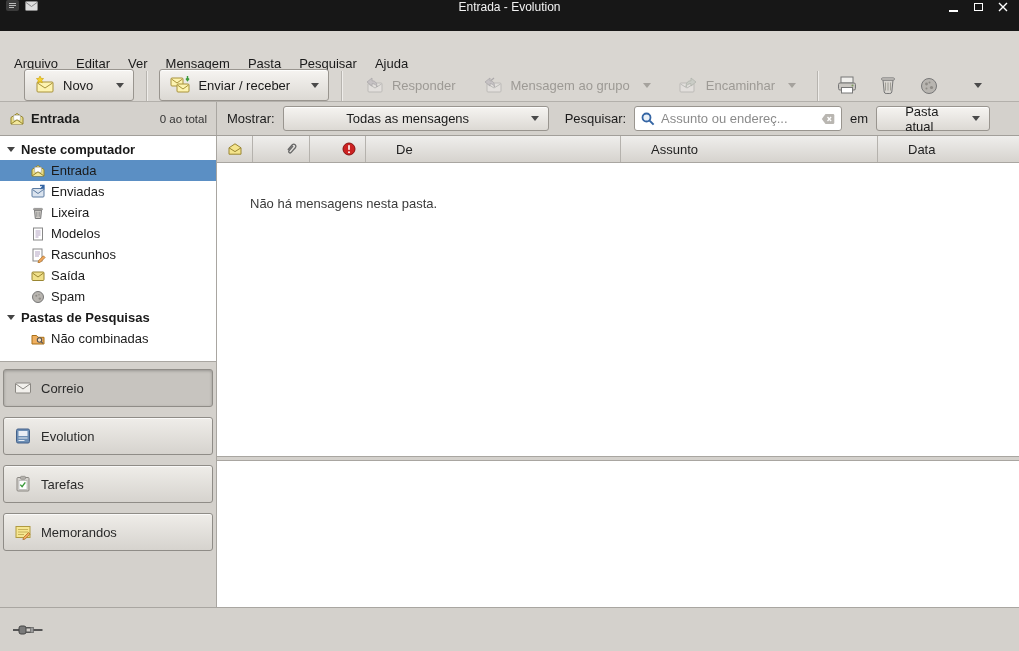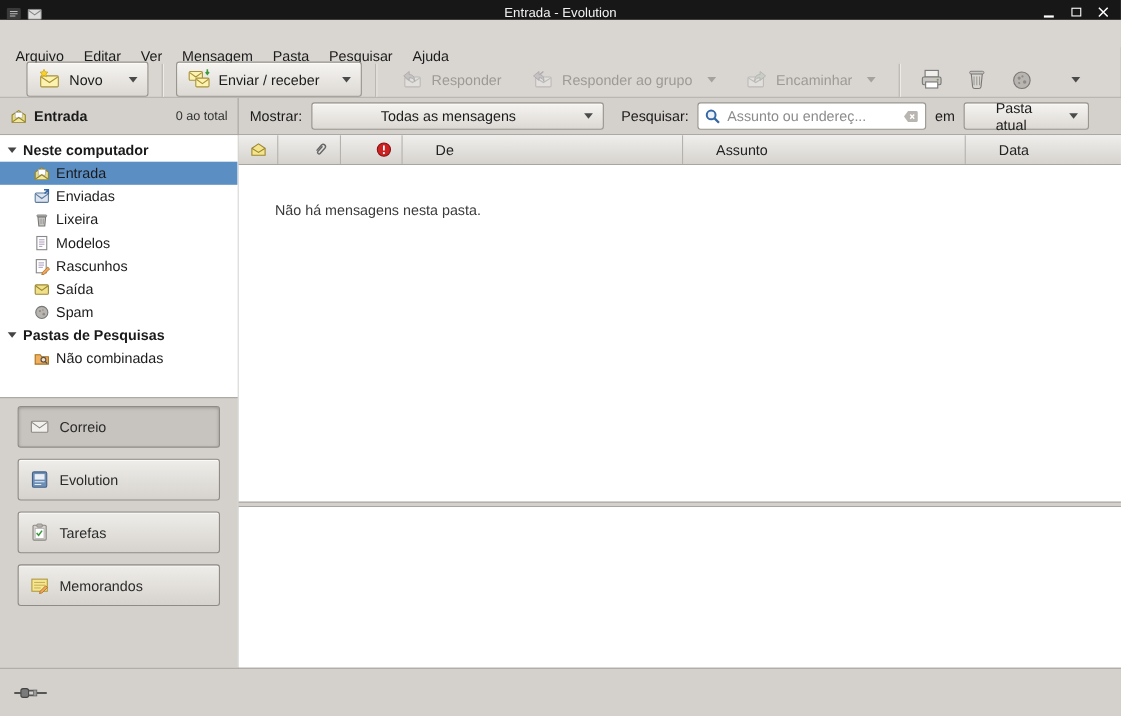--- a/index.html
+++ b/index.html
@@ -7,22 +7,22 @@
   .window {
     width: 1019px; height: 651px;
     display: flex; flex-direction: column;
     background: #d9d6d1;
     font-family: "Liberation Sans", sans-serif;
     font-size: 13px; color: #1a1a1a;
     overflow: hidden;
   }
 
   
-  .titlebar { height: 18px; flex: none; background: #171717; position: relative;
-              display: flex; align-items: flex-end; color: #fff; }
+  .titlebar { height: 31px; flex: none; background: #171717; position: relative;
+              display: flex; align-items: flex-start; color: #fff; }
   .tb-left { display: flex; align-items: center; gap: 6px; padding-left: 6px; z-index: 1; }
   .tb-title { position: absolute; left: 0; right: 0; text-align: center;
               font-size: 12px; color: #f2f2f2; }
   .tb-controls { margin-left: auto; display: flex; align-items: center; gap: 11px;
                  padding-right: 9px; z-index: 1; }
   .tb-btn { width: 14px; height: 14px; display: flex; align-items: center; justify-content: center; }
   .min-glyph { width: 9px; height: 2px; background: #fff; margin-top: 7px; }
   .max-glyph { width: 9px; height: 8px; border: 1px solid #fff; }
 
   
@@ -81,21 +81,21 @@
   .tree { flex: 1; background: #fff; padding-top: 3px; overflow: hidden; }
   .tgroup { display: flex; align-items: center; gap: 6px; height: 21px;
             padding-left: 7px; font-weight: bold; color: #1a1a1a; }
   .expander { width: 0; height: 0; border-left: 4px solid transparent;
               border-right: 4px solid transparent; border-top: 5px solid #444; }
   .titem { display: flex; align-items: center; gap: 5px; height: 21px; padding-left: 30px; }
   .titem.sel { background: #5b8fc4; }
   .ic { display: inline-flex; align-items: center; justify-content: center; flex: none; }
 
   .switcher { flex: none; height: 246px; background: #d4d1cc; border-top: 1px solid #a9a6a1;
-              padding: 7px 16px; display: flex; flex-direction: column; gap: 10px; }
+              padding: 7px 3px; display: flex; flex-direction: column; gap: 10px; }
   .switch-btn { height: 38px; flex: none; border: 1px solid #8f8c87; border-radius: 3px;
                 background: linear-gradient(#efede9, #d6d3ce);
                 box-shadow: inset 0 1px 0 rgba(255,255,255,.7);
                 display: flex; align-items: center; gap: 9px; padding: 0 10px; color: #2a2a2a; }
   .switch-btn.active { background: #c7c4bf; box-shadow: inset 0 1px 3px rgba(0,0,0,.25); }
 
   .main { flex: 1; min-width: 0; display: flex; flex-direction: column; background: #fff; }
   .listheader { height: 27px; flex: none; display: flex;
                 background: linear-gradient(#efeeec, #d6d3ce);
                 border-bottom: 1px solid #a9a6a1; gap: 22px; }
@@ -203,21 +203,21 @@
     </div>
     <div class="tbtn disabled">
       <span class="ic">
         <svg width="22" height="22" viewBox="0 0 22 22">
             <rect x="5" y="9" width="14" height="9" rx="1" fill="#efece6" stroke="#999"></rect>
             <path d="M5.5 10 L12 14 L18.5 10" fill="none" stroke="#999"></path>
             <path d="M8 4 L3 8 l5 4 V9.7 C10.5 9.7 11.5 10.7 12.5 13 12.5 8.5 11 6.8 8 6.8 Z" fill="#b5a8c9" stroke="#7a6f91" stroke-width=".8"></path>
             <path d="M12 4 L9 6.5" stroke="#7a6f91" stroke-width="1.2"></path>
           </svg>
       </span>
-      <span>Responder ao grupo</span>
+      <span>Mensagem ao grupo</span>
       <span class="caret" style="margin-left:6px;"></span>
     </div>
     <div class="tbtn disabled">
       <span class="ic">
         <svg width="22" height="22" viewBox="0 0 22 22">
             <rect x="3" y="9" width="14" height="9" rx="1" fill="#efece6" stroke="#999"></rect>
             <path d="M3.5 10 L10 14 L16.5 10" fill="none" stroke="#999"></path>
             <path d="M14 4 l5 4 -5 4 V9.7 C11 9.7 10 10.7 9 13 9 8.5 11 6.8 14 6.8 Z" fill="#a8c9a8" stroke="#6f916f" stroke-width=".8"></path>
           </svg>
       </span>

